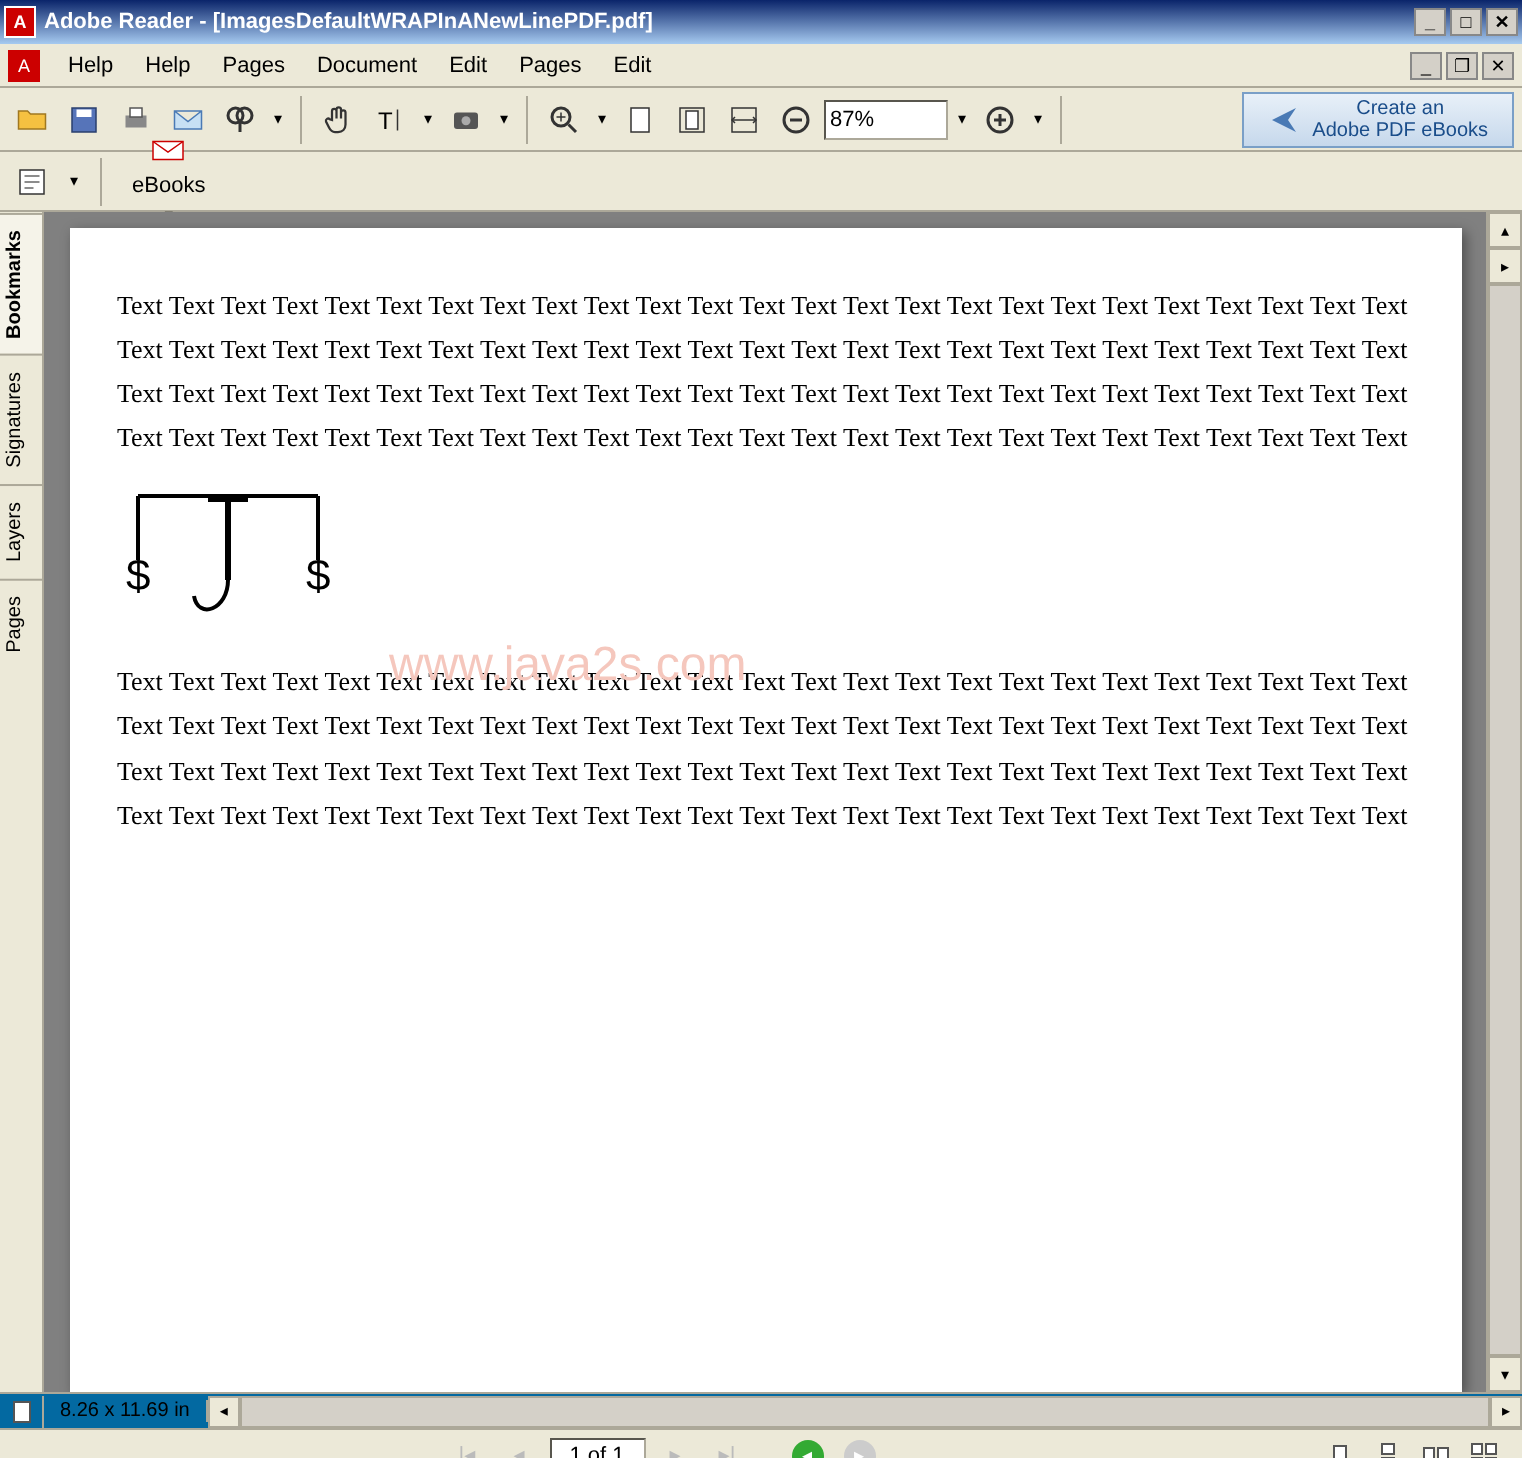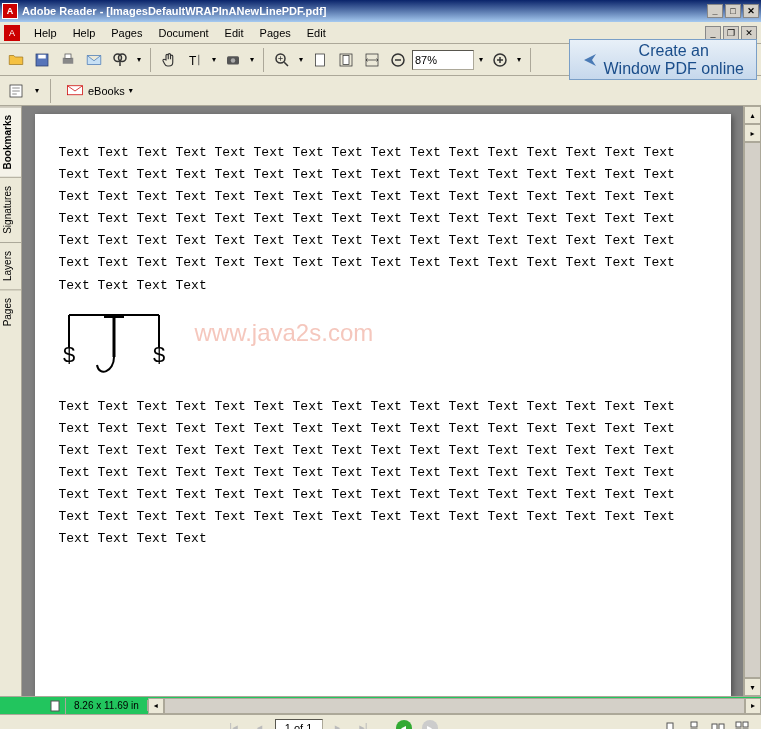--- a/index.html
+++ b/index.html
@@ -12,37 +12,37 @@
 .menubar { background: #ece9d8; height: 22px; display: flex; align-items: center; padding: 0 4px; font-size: 11px; border-bottom: 1px solid #aca899; }
 .app-icon { width: 16px; height: 16px; background: #c00; margin-right: 6px; display: inline-flex; align-items: center; justify-content: center; color: white; font-size: 9px; }
 .menu-item { padding: 3px 8px; cursor: pointer; }
 .menubar .win-btns { margin-left: auto; }
 .toolbar { background: #ece9d8; border-bottom: 1px solid #aca899; display: flex; align-items: center; padding: 2px 4px; height: 32px; }
 .tb-group { display: flex; align-items: center; gap: 2px; border-right: 1px solid #aca899; padding-right: 6px; margin-right: 6px; }
 .tb-btn { width: 24px; height: 24px; display: flex; align-items: center; justify-content: center; cursor: pointer; border: 1px solid transparent; font-size: 14px; }
 .tb-btn svg { width: 18px; height: 18px; }
 .tb-dd { width: 10px; height: 24px; display: flex; align-items: center; justify-content: center; cursor: pointer; font-size: 8px; }
 .zoom-input { width: 62px; height: 20px; font-size: 11px; border: 1px inset #aca899; background: white; padding: 0 2px; }
-.create-pdf { margin-left: auto; background: linear-gradient(to bottom, #e8f0f8, #c6d8ec); border: 1px solid #7a9fc7; padding: 2px 12px; font-size: 16px; text-align: center; cursor: pointer; line-height: 1.1; color: #1a4d8a; display: flex; align-items: center; gap: 6px; }
+.create-pdf { margin-left: auto; background: linear-gradient(to bottom, #e8f0f8, #c6d8ec); border: 1px solid #7a9fc7; padding: 2px 12px; font-size: 10px; text-align: center; cursor: pointer; line-height: 1.1; color: #1a4d8a; display: flex; align-items: center; gap: 6px; }
 .toolbar2 { background: #ece9d8; border-bottom: 1px solid #aca899; display: flex; align-items: center; padding: 2px 4px; height: 30px; gap: 4px; }
-.ebooks-btn { display: flex; align-items: center; gap: 4px; padding: 2px 6px; font-size: 11px; cursor: pointer; border: 1px solid transparent; }
+.ebooks-btn { display: flex; align-items: center; gap: 4px; padding: 2px 6px; font-size: 11px; cursor: pointer; border: 1px solid transparent; flex-direction: column; }
 .main-area { display: flex; height: 590px; background: #808080; }
 .side-tabs { width: 22px; background: #ece9d8; border-right: 1px solid #aca899; display: flex; flex-direction: column; }
 .side-tab { writing-mode: vertical-rl; transform: rotate(180deg); font-size: 10px; padding: 8px 2px; border-bottom: 1px solid #aca899; cursor: pointer; text-align: center; background: #ece9d8; }
 .side-tab.active { background: #f5f3e9; font-weight: bold; }
 .scroll-v { width: 18px; background: #ece9d8; border-left: 1px solid #aca899; display: flex; flex-direction: column; }
 .scroll-btn { height: 18px; background: #ece9d8; border: 1px solid #aca899; display: flex; align-items: center; justify-content: center; font-size: 8px; cursor: pointer; }
 .scroll-track { flex: 1; background: #f1efe2; position: relative; }
 .scroll-thumb { position: absolute; top: 0; width: 100%; height: 100%; background: #d4d0c8; border: 1px solid #aca899; }
 .doc-area { flex: 1; background: #808080; display: flex; justify-content: center; overflow: hidden; position: relative; }
 .page { background: white; width: 696px; margin-top: 8px; padding: 28px 24px; box-shadow: 2px 2px 6px rgba(0,0,0,0.4); position: relative; }
-.page-text { font-family: Liberation Mono, monospace; font-size: 13px; line-height: 1.7; color: black; }
+.page-text { font-family: Liberation Serif, serif; font-size: 13px; line-height: 1.7; color: black; }
 .logo-img { margin: 10px 0; }
 .watermark { position: absolute; top: 205px; left: 160px; font-size: 24px; color: #f5c7bd; font-family: Arial; z-index: 5; }
-.bottom-bar { background: #22c55e; height: 18px; display: flex; align-items: center; font-size: 10px; border-top: 1px solid #aca899; padding-left: 44px; }
+.bottom-bar { background: #0369a1; height: 18px; display: flex; align-items: center; font-size: 10px; border-top: 1px solid #aca899; }
 .bb-icon { width: 22px; height: 16px; display: flex; align-items: center; justify-content: center; border-right: 1px solid #aca899; }
 .dims { padding: 0 8px; border-right: 1px solid #aca899; }
 .scroll-h { flex: 1; height: 16px; background: #f1efe2; display: flex; }
 .nav-bar { background: #ece9d8; border-top: 1px solid #aca899; height: 26px; display: flex; align-items: center; justify-content: center; gap: 4px; padding: 0 8px; }
 .nav-btn { width: 22px; height: 20px; display: flex; align-items: center; justify-content: center; cursor: pointer; border: 1px solid transparent; font-size: 11px; color: #555; }
 .nav-btn.disabled { color: #bbb; }
 .page-input { width: 48px; height: 18px; text-align: center; font-size: 11px; border: 1px inset #aca899; }
 .nav-spacer { flex: 1; }
 .nav-circle { width: 16px; height: 16px; border-radius: 50%; display: flex; align-items: center; justify-content: center; font-size: 10px; color: white; }
 .view-btns { display: flex; gap: 2px; margin-left: auto; }
@@ -174,21 +174,21 @@
         </svg>
       </div>
     <div class="tb-dd">▾</div>
   </div>
   <div class="create-pdf">
     <svg width="16" height="16" viewBox="0 0 24 24">
         <path fill="#4a7ab5" d="M3 12l18-9-6 9 6 9z"></path>
       </svg>
     <div>
       <div>Create an</div>
-      <div>Window PDF online</div>
+      <div>Adobe PDF eBooks</div>
     </div>
   </div>
 </div>
 
 <div class="toolbar2">
   <div class="tb-btn">
       <svg viewBox="0 0 24 24">
         <rect x="4" y="4" width="16" height="16" fill="#fff" stroke="#333"></rect>
         <line x1="7" y1="8" x2="17" y2="8" stroke="#666"></line>
         <line x1="7" y1="12" x2="17" y2="12" stroke="#666"></line>

